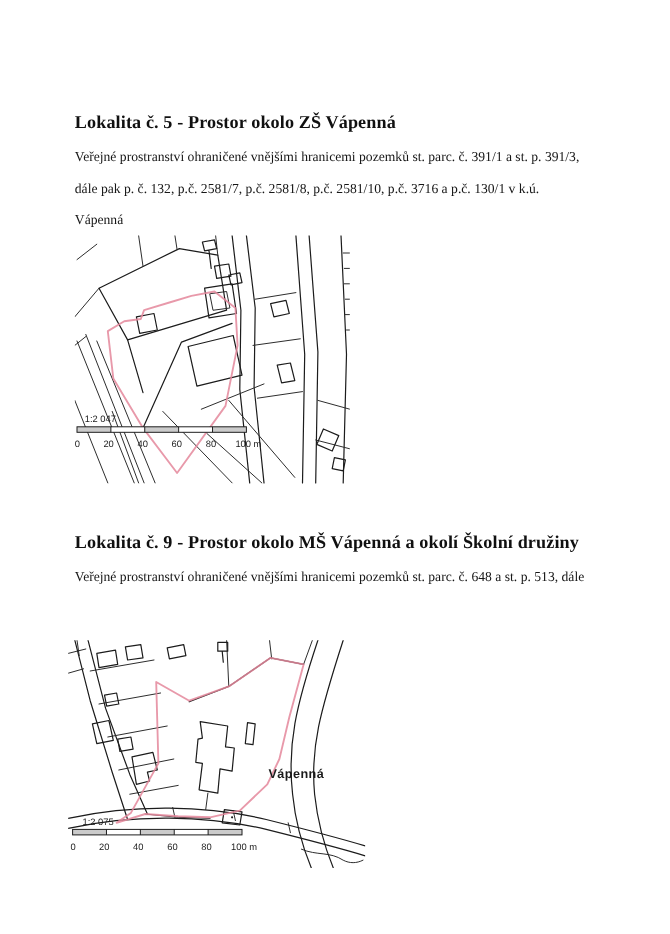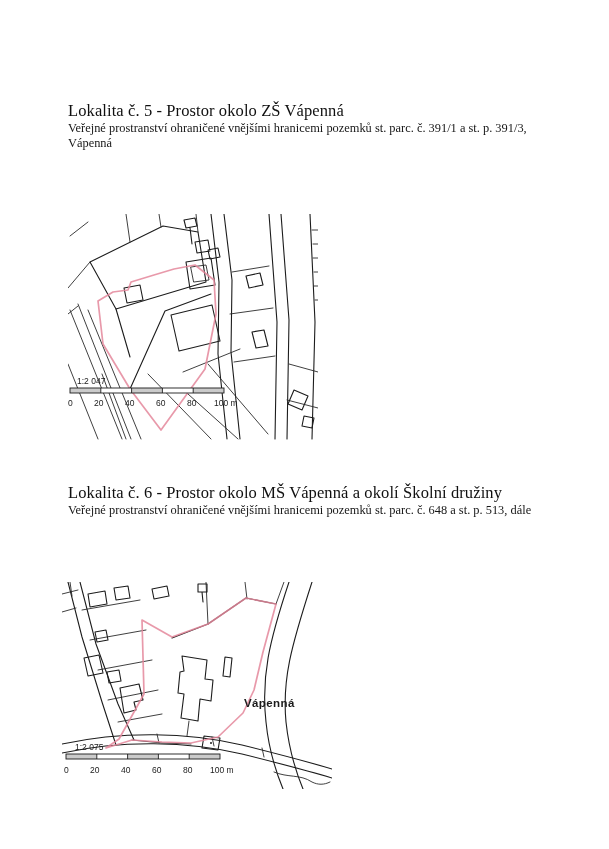--- a/index.html
+++ b/index.html
@@ -5,50 +5,51 @@
   html, body { margin: 0; padding: 0; }
   body {
     width: 609px; height: 849px;
     background: #ffffff;
     position: relative;
     font-family: "Liberation Serif", serif;
     overflow: hidden;
   }
   .heading {
     position: absolute;
-    font-weight: normal;
+    font-weight: bold;
     font-size: 16.5px;
     color: #101010;
     white-space: nowrap;
     letter-spacing: 0.1px;
   }
   .desc {
     position: absolute;
     font-size: 12.4px;
     color: #161616;
     line-height: 15px;
   }
-  .desc div { white-space: nowrap; }
+  .desc div { white-space: nowrap; margin-top: 14px; }
   svg.map { position: absolute; }
   .parcel { fill: none; stroke: #1c1c1c; stroke-width: 1.1; stroke-linejoin: round; stroke-linecap: round; }
   .parcel-thin { fill: none; stroke: #2a2a2a; stroke-width: 0.9; stroke-linejoin: round; stroke-linecap: round; }
   .boundary { fill: none; stroke-width: 1.7; stroke-linejoin: round; stroke-linecap: round; opacity: 0.85; }
   .scale-outline { fill: none; stroke: #1c1c1c; stroke-width: 0.9; }
   .maptext { font-family: "Liberation Sans", sans-serif; fill: #1b1b1b; }
   .tick { font-size: 8.5px; }
   .scaletext { font-size: 8.5px; }
   .place { font-size: 11.5px; font-weight: bold; letter-spacing: 0.4px; }
 </style>
 </head>
 <body>
 
 <div class="heading" style="left:68px; top:101px;">Lokalita č. 5 - Prostor okolo ZŠ Vápenná</div>
 
 <div class="desc" style="left:68px; top:121px;">
   <div>Veřejné prostranství ohraničené vnějšími hranicemi pozemků st. parc. č. 391/1 a st. p. 391/3,</div>
+  <div>dále pak p. č. 132, p.č. 2581/7, p.č. 2581/8, p.č. 2581/10, p.č. 3716 a p.č. 130/1 v k.ú.</div>
   <div>Vápenná</div>
 </div>
 
 <svg class="map" style="left:68px; top:214px;" width="250" height="226" viewBox="0 0 250 226">
 
   <g>
 
     <path class="parcel" d="M143,0 L151,68 L150,140 L159,225"></path>
     <path class="parcel" d="M156,0 L164,66 L163,138 L172,225"></path>
     <path class="parcel" d="M201,0 L209,108 L207,225"></path>
@@ -93,21 +94,21 @@
     <path class="scale-outline" d="M32.8,174 V179 M63.6,174 V179 M94.4,174 V179 M125.2,174 V179"></path>
     <text class="maptext tick" x="0" y="192">0</text>
     <text class="maptext tick" x="26" y="192">20</text>
     <text class="maptext tick" x="57" y="192">40</text>
     <text class="maptext tick" x="88" y="192">60</text>
     <text class="maptext tick" x="119" y="192">80</text>
     <text class="maptext tick" x="146" y="192">100 m</text>
   </g>
 </svg>
 
-<div class="heading" style="left:68px; top:483px;">Lokalita č. 6 - Prostor okolo MŠ Vápenná a okolí Školní družiny</div>
+<div class="heading" style="left:68px; top:483px;">Lokalita č. 9 - Prostor okolo MŠ Vápenná a okolí Školní družiny</div>
 
 <div class="desc" style="left:68px; top:503px;">
   <div>Veřejné prostranství ohraničené vnějšími hranicemi pozemků st. parc. č. 648 a st. p. 513, dále</div>
 </div>
 
 <svg class="map" style="left:62px; top:582px;" width="270" height="207" viewBox="0 0 270 207">
   <g>
 
     <path class="parcel" d="M0,162 C60,149 125,150 180,163 C220,173 250,181 270,187"></path>
     <path class="parcel" d="M0,171 C60,158 125,159 180,172 C220,182 250,190 270,196"></path>

